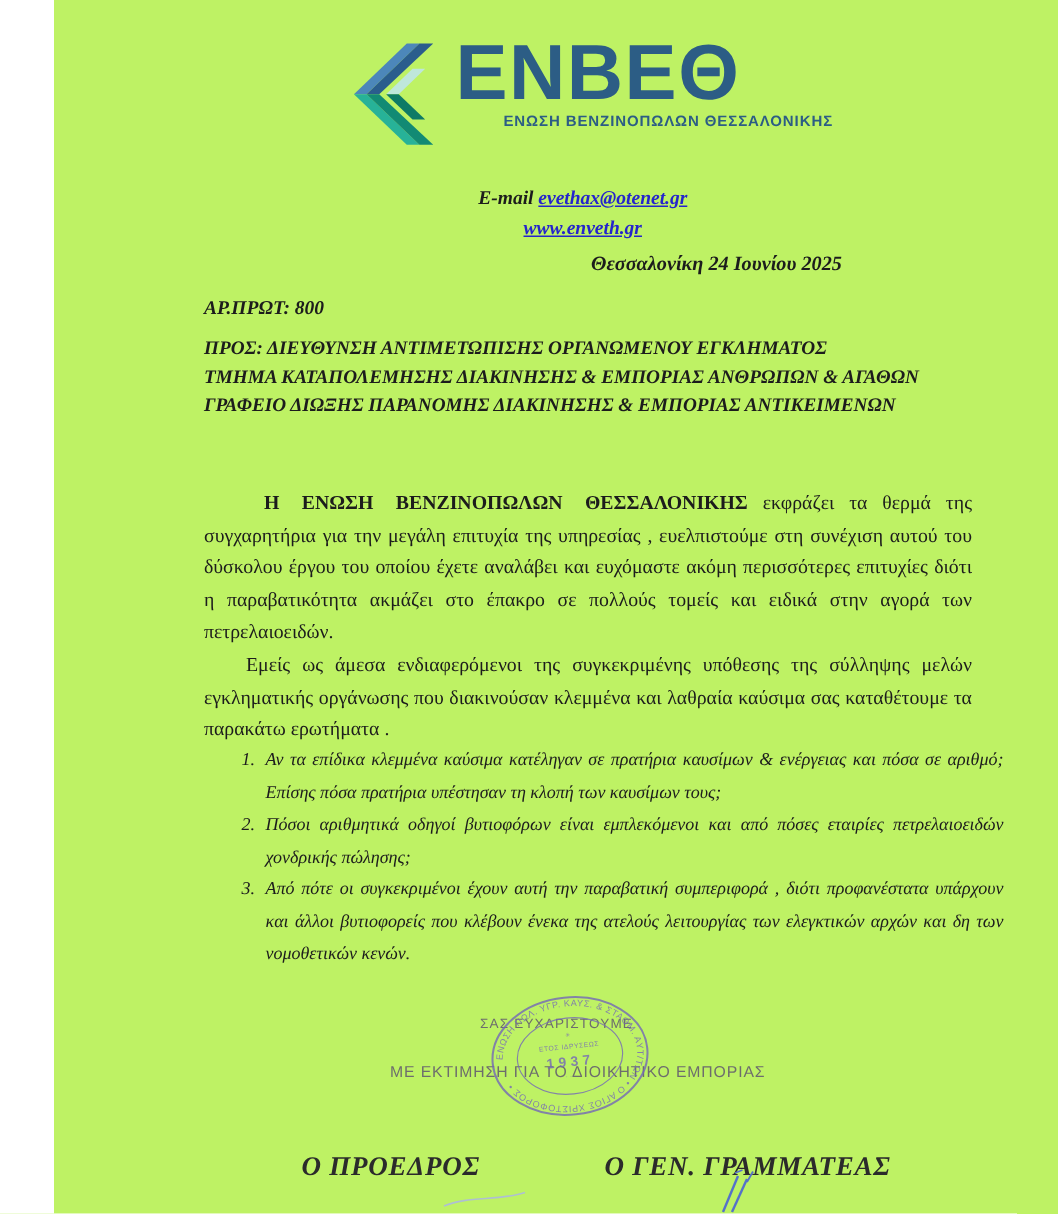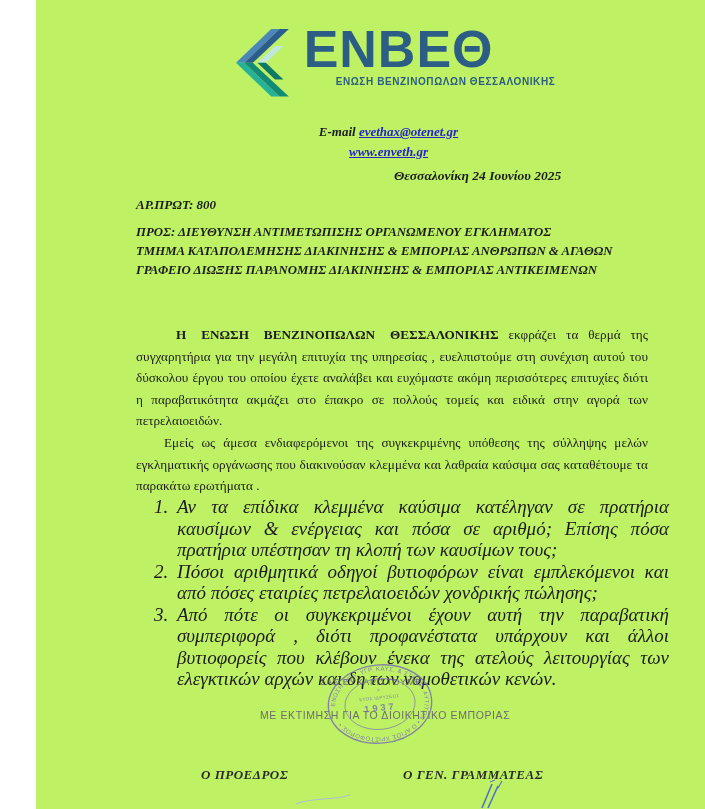--- a/index.html
+++ b/index.html
@@ -28,32 +28,32 @@
   .dateline{position:absolute;top:168px;left:358px;font-style:italic;font-weight:bold;font-size:13.5px;}
   
   .protocol{position:absolute;top:197px;left:100px;font-style:italic;font-weight:bold;font-size:13px;}
   .recipient{position:absolute;top:223px;left:100px;width:512px;font-style:italic;font-weight:bold;font-size:12.8px;line-height:19px;}
   
   .body-par{position:absolute;left:100px;width:512px;margin:0;font-size:13.2px;line-height:21.5px;text-align:justify;}
   .p1{top:324px;text-indent:40px;}
   .p1 .lead{font-weight:bold;word-spacing:5px;}
   .p2{top:432px;text-indent:28px;}
   .qlist{position:absolute;top:496px;left:117px;width:496px;margin:0;padding:0 0 0 20px;
-         font-style:italic;font-size:19px;line-height:21.5px;text-align:justify;}
+         font-style:italic;font-size:12px;line-height:21.5px;text-align:justify;}
   .qlist li{margin:0;padding-left:4px;}
   .qlist li::marker{font-style:italic;}
   
   .thanks{position:absolute;top:677px;left:230px;width:210px;text-align:center;
           font-family:"Liberation Sans",sans-serif;font-size:9px;letter-spacing:0.8px;color:#6d6d6d;}
   .regards{position:absolute;top:709px;left:224px;
            font-family:"Liberation Sans",sans-serif;font-size:10.5px;letter-spacing:0.6px;color:#6d6d6d;}
   
   .stamp{position:absolute;top:662px;left:287px;width:114px;height:84px;transform:rotate(-6deg);opacity:0.8;}
   
-  .sig-label{position:absolute;top:767px;font-style:italic;font-weight:600;font-size:13px;letter-spacing:0.5px;color:#2b2b2b;}
+  .sig-label{position:absolute;top:767px;font-style:italic;font-weight:600;font-size:18px;letter-spacing:0.5px;color:#2b2b2b;}
   .sig-president{left:165px;}
   .sig-secretary{left:367px;}
   .stroke-left{position:absolute;top:792px;left:258px;}
   .stroke-right{position:absolute;top:778px;left:432px;}
 </style>
 </head>
 <body>
 
 <div class="page">
 

